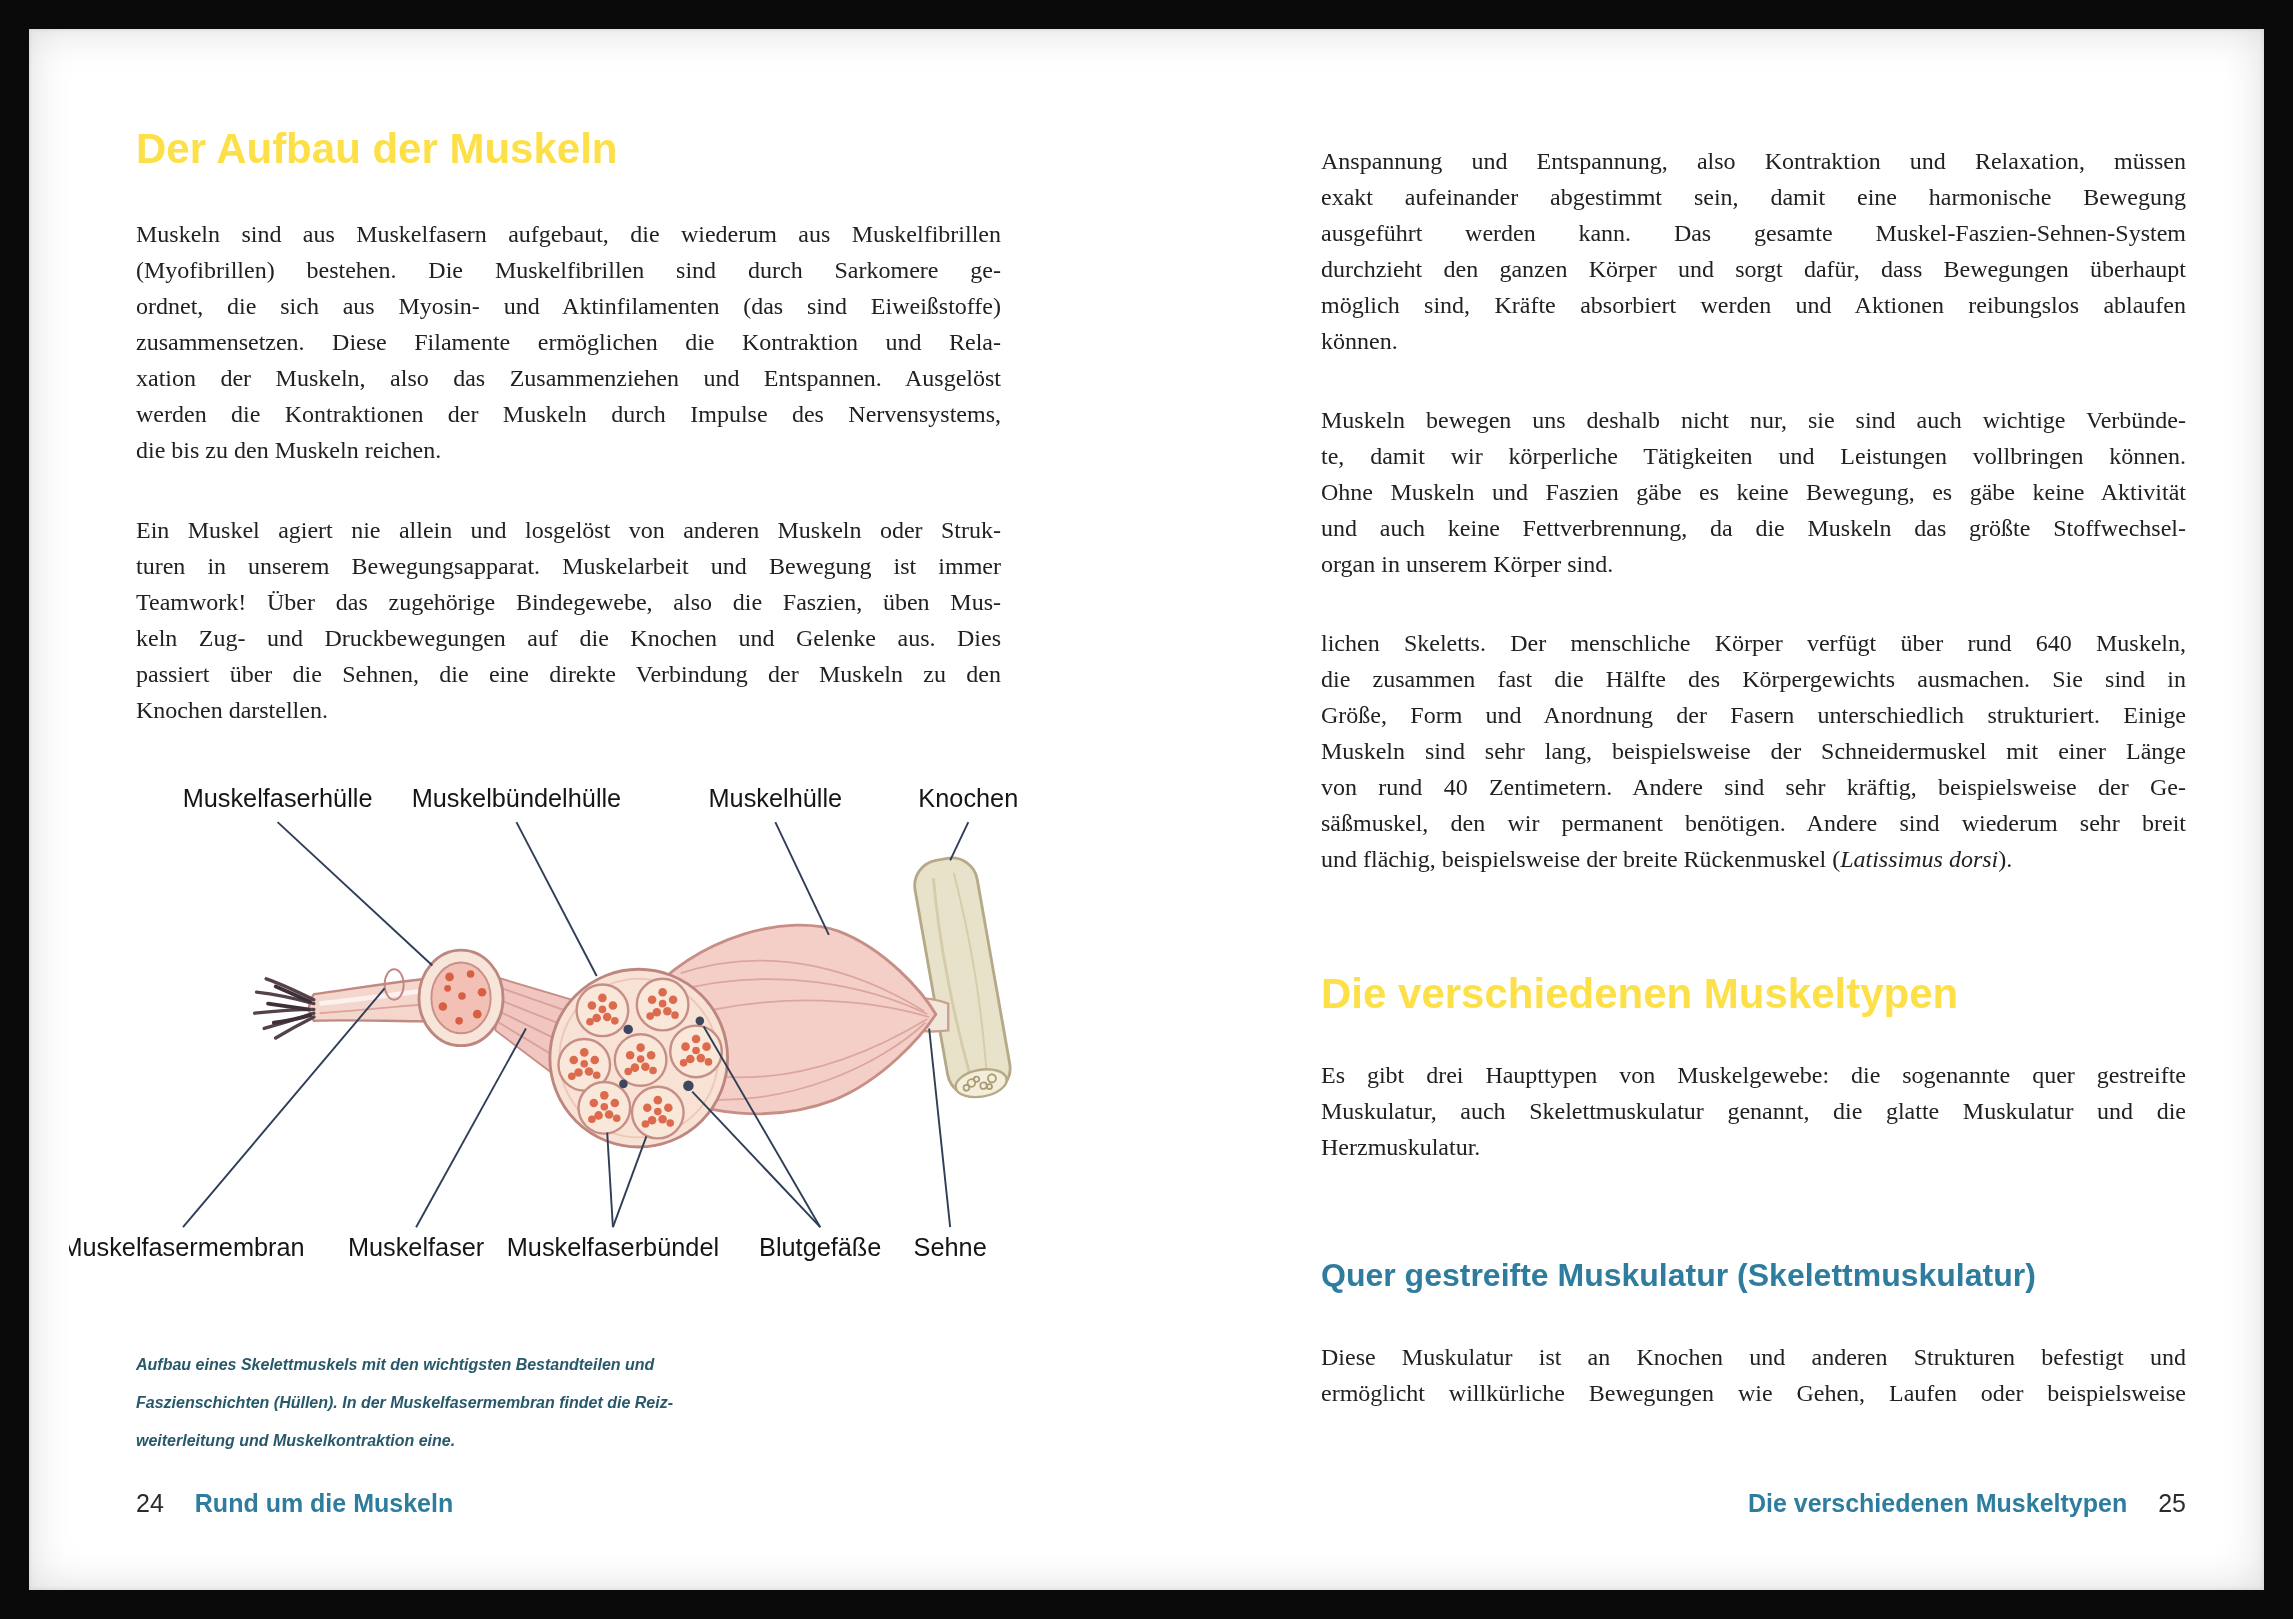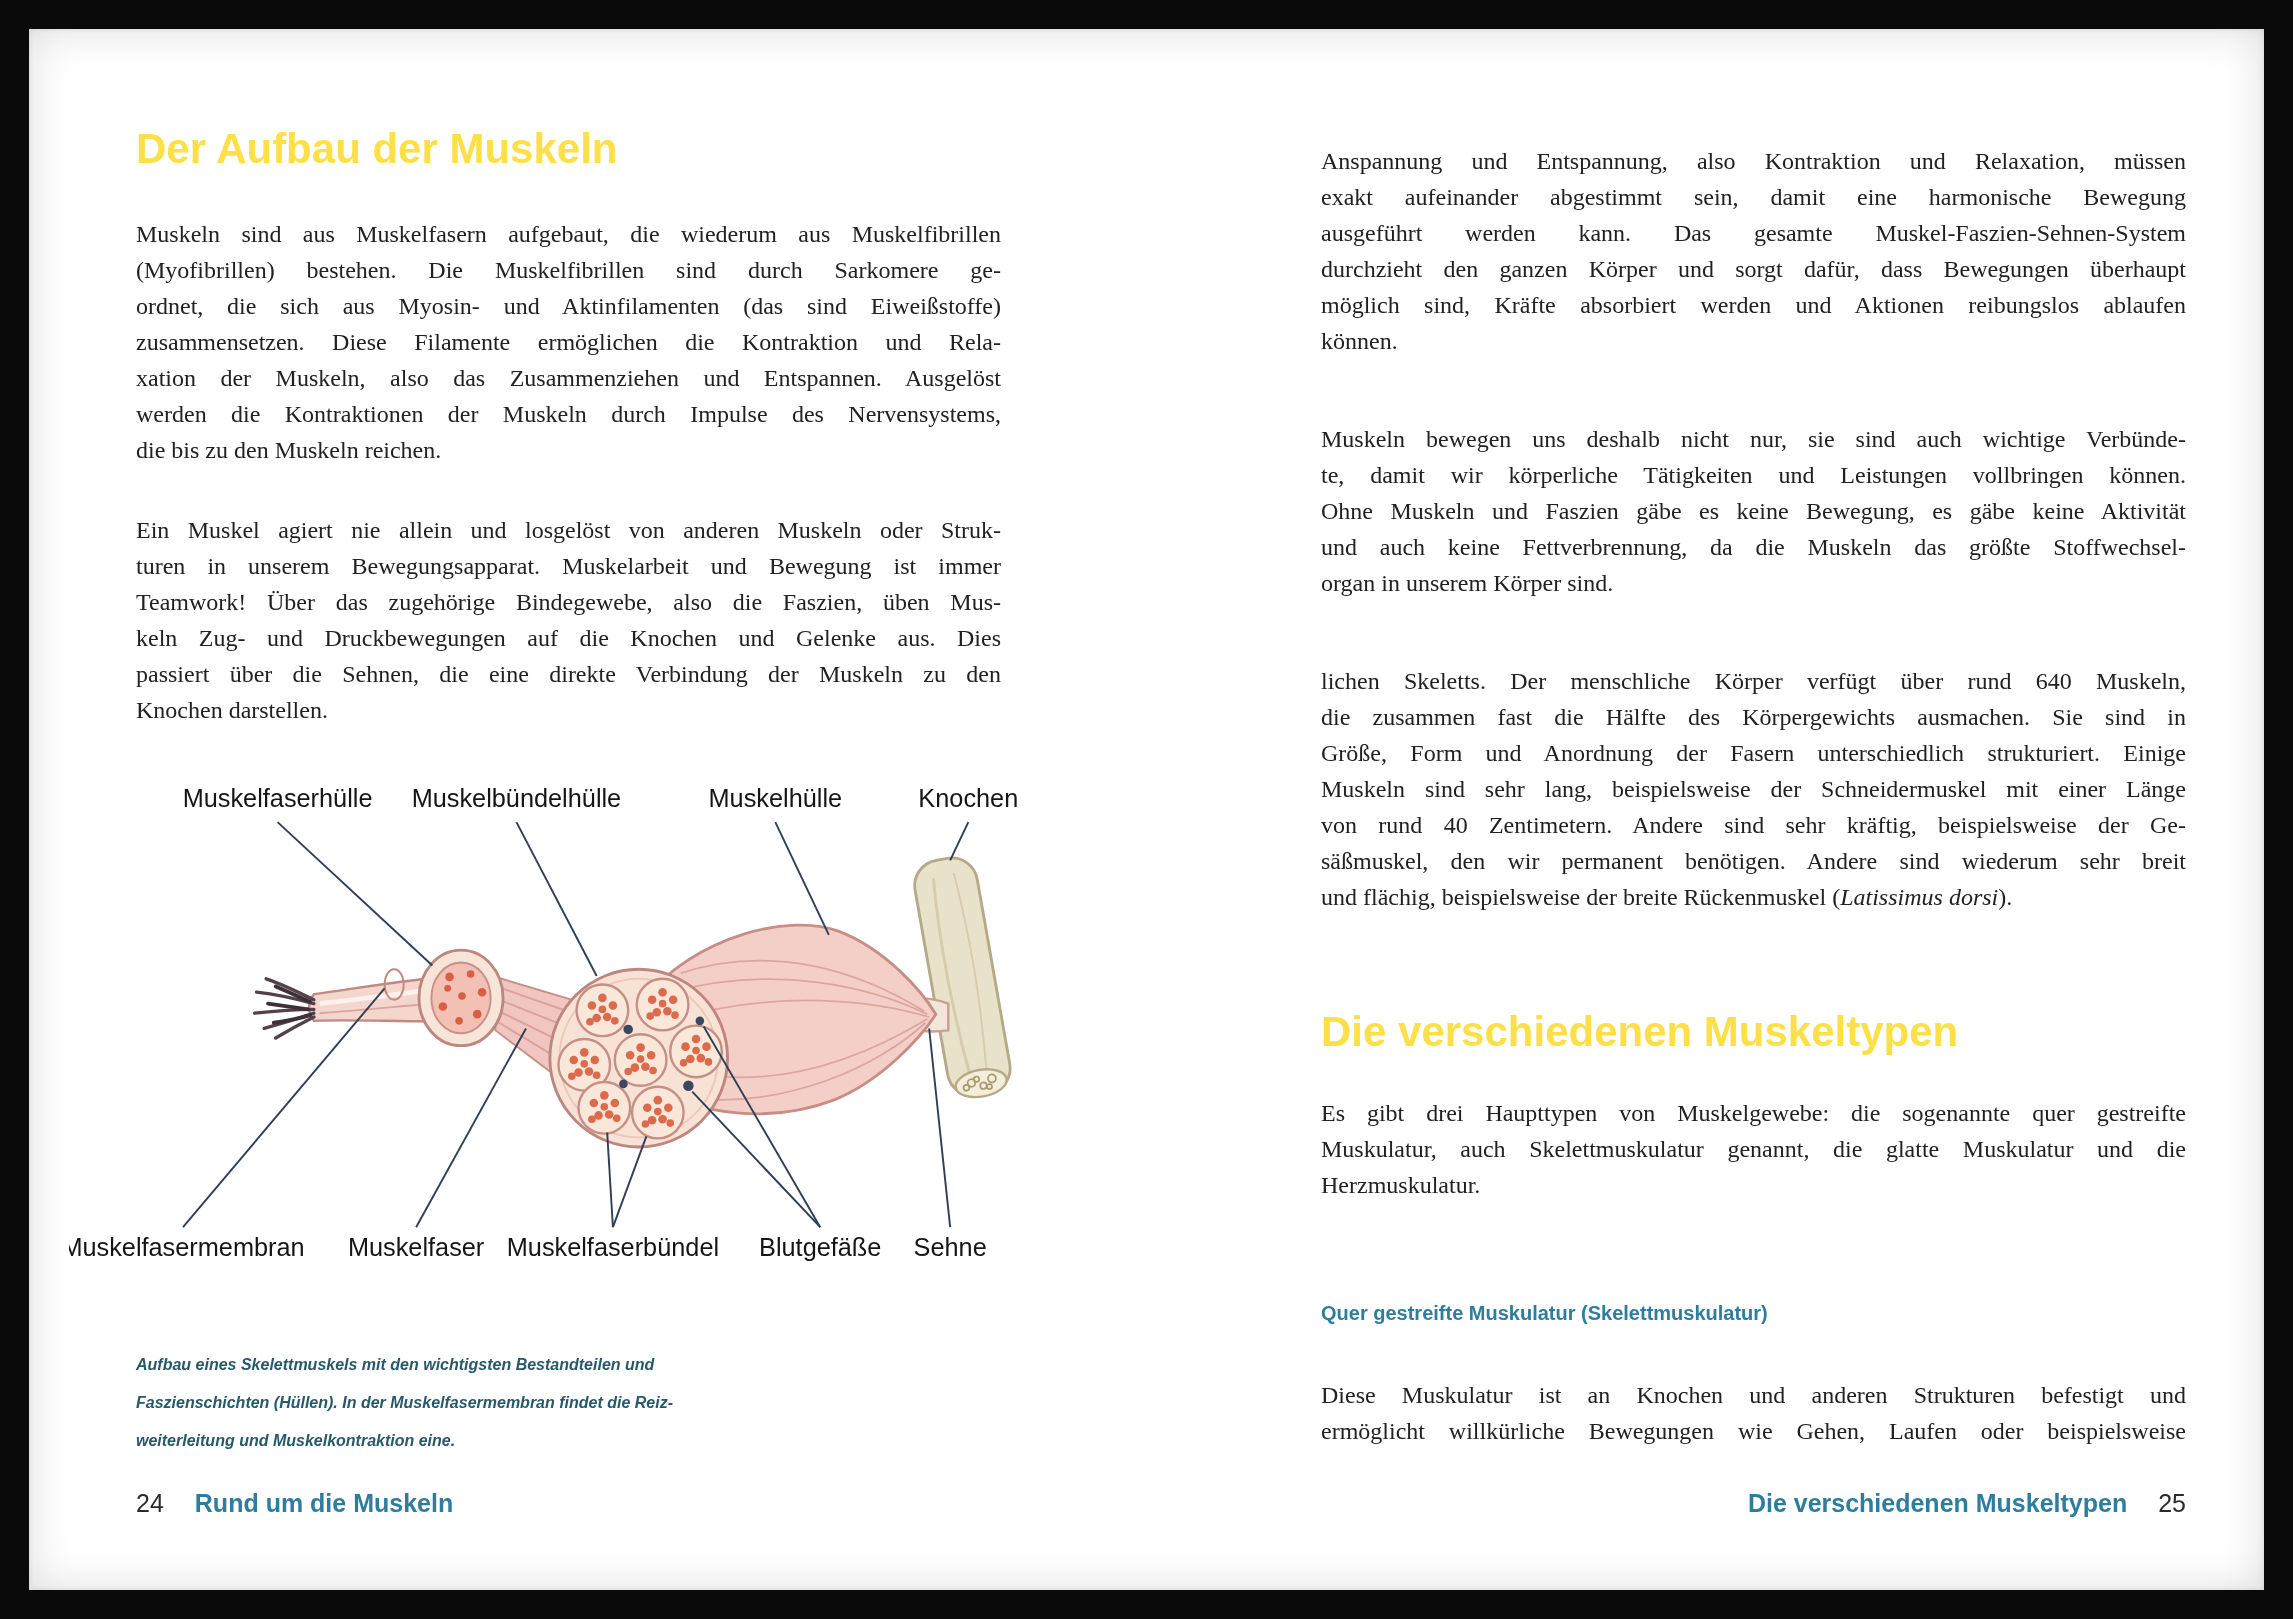--- a/index.html
+++ b/index.html
@@ -14,25 +14,25 @@
   .col{position:absolute;width:865px;}
   .col-left{left:136px;top:124px;}
   .col-right{left:1321px;top:143px;}
   h1,h2{
     font-family:"Liberation Sans",sans-serif;font-weight:bold;color:#fde047;
     font-size:42px;line-height:50px;margin:0 0 42px 0;letter-spacing:0;
   }
   h2{margin:92px 0 38px 0;}
   h3{
     font-family:"Liberation Sans",sans-serif;font-weight:bold;color:#2e7d9e;
-    font-size:20px;line-height:36px;margin:92px 0 46px 0;
+    font-size:32px;line-height:36px;margin:92px 0 46px 0;
   }
   .para{margin:0;}
   .para + .para{margin-top:44px;}
-  .col-right .para + .para{margin-top:62px;}
+  .col-right .para + .para{margin-top:43px;}
   .tline{
     font-size:24px;line-height:36px;color:#212121;
     text-align:justify;text-align-last:justify;
   }
   .tline.last{text-align-last:left;}
   .caption{
     position:absolute;left:136px;top:1346px;width:918px;
     font-family:"Liberation Sans",sans-serif;font-style:italic;font-weight:bold;
     color:#27596b;
   }

